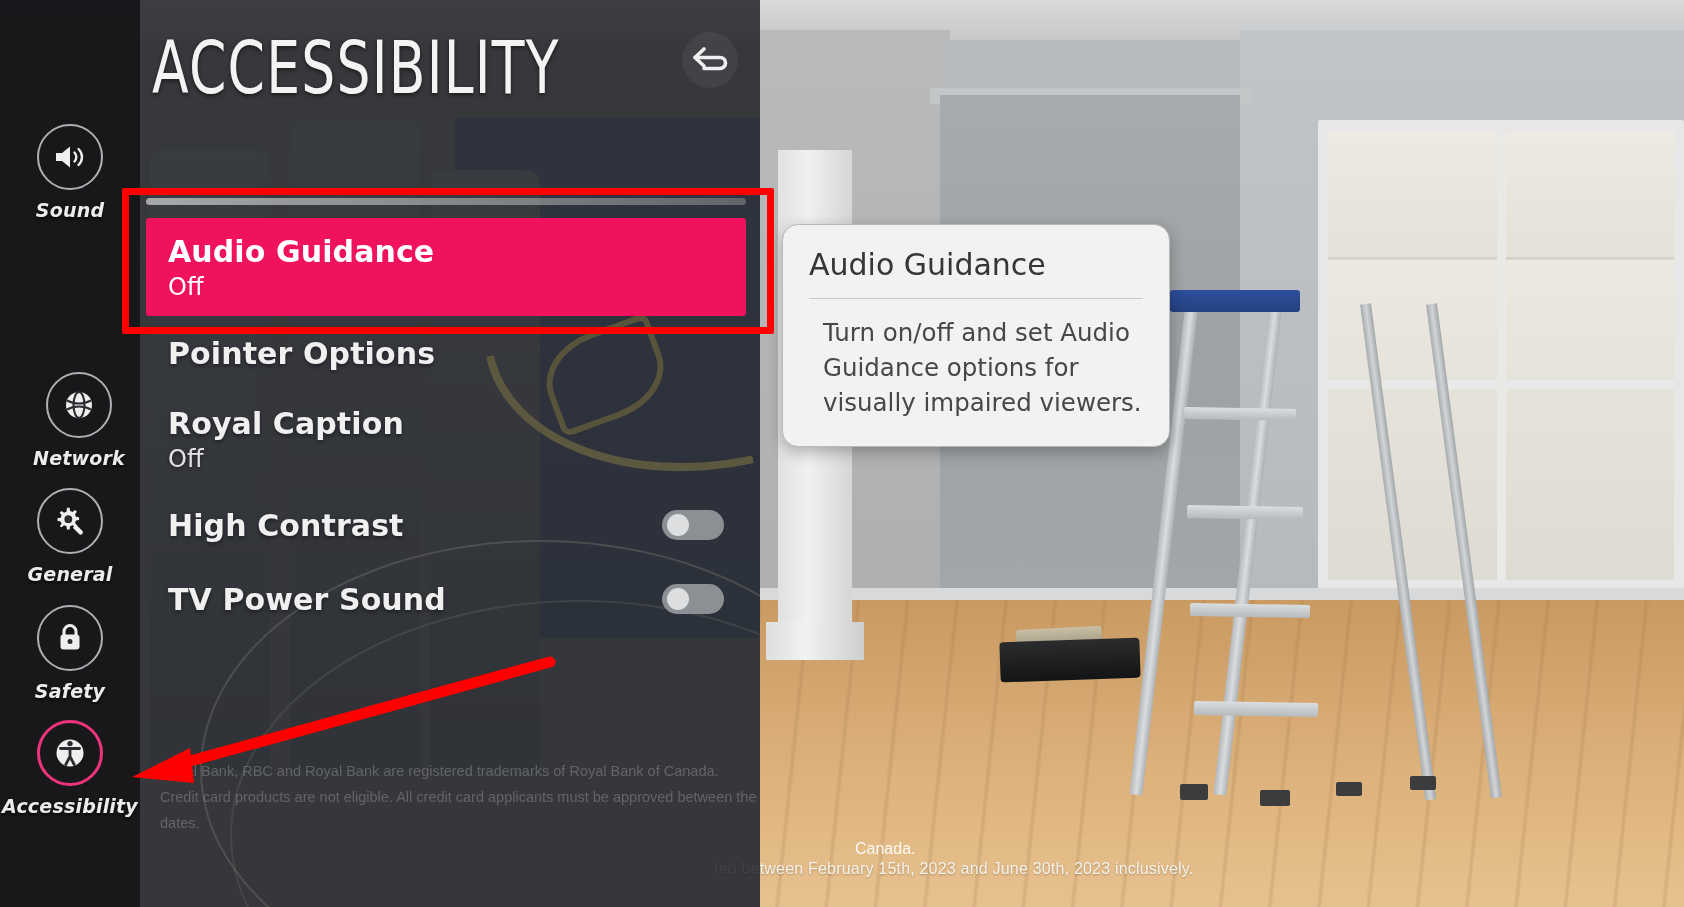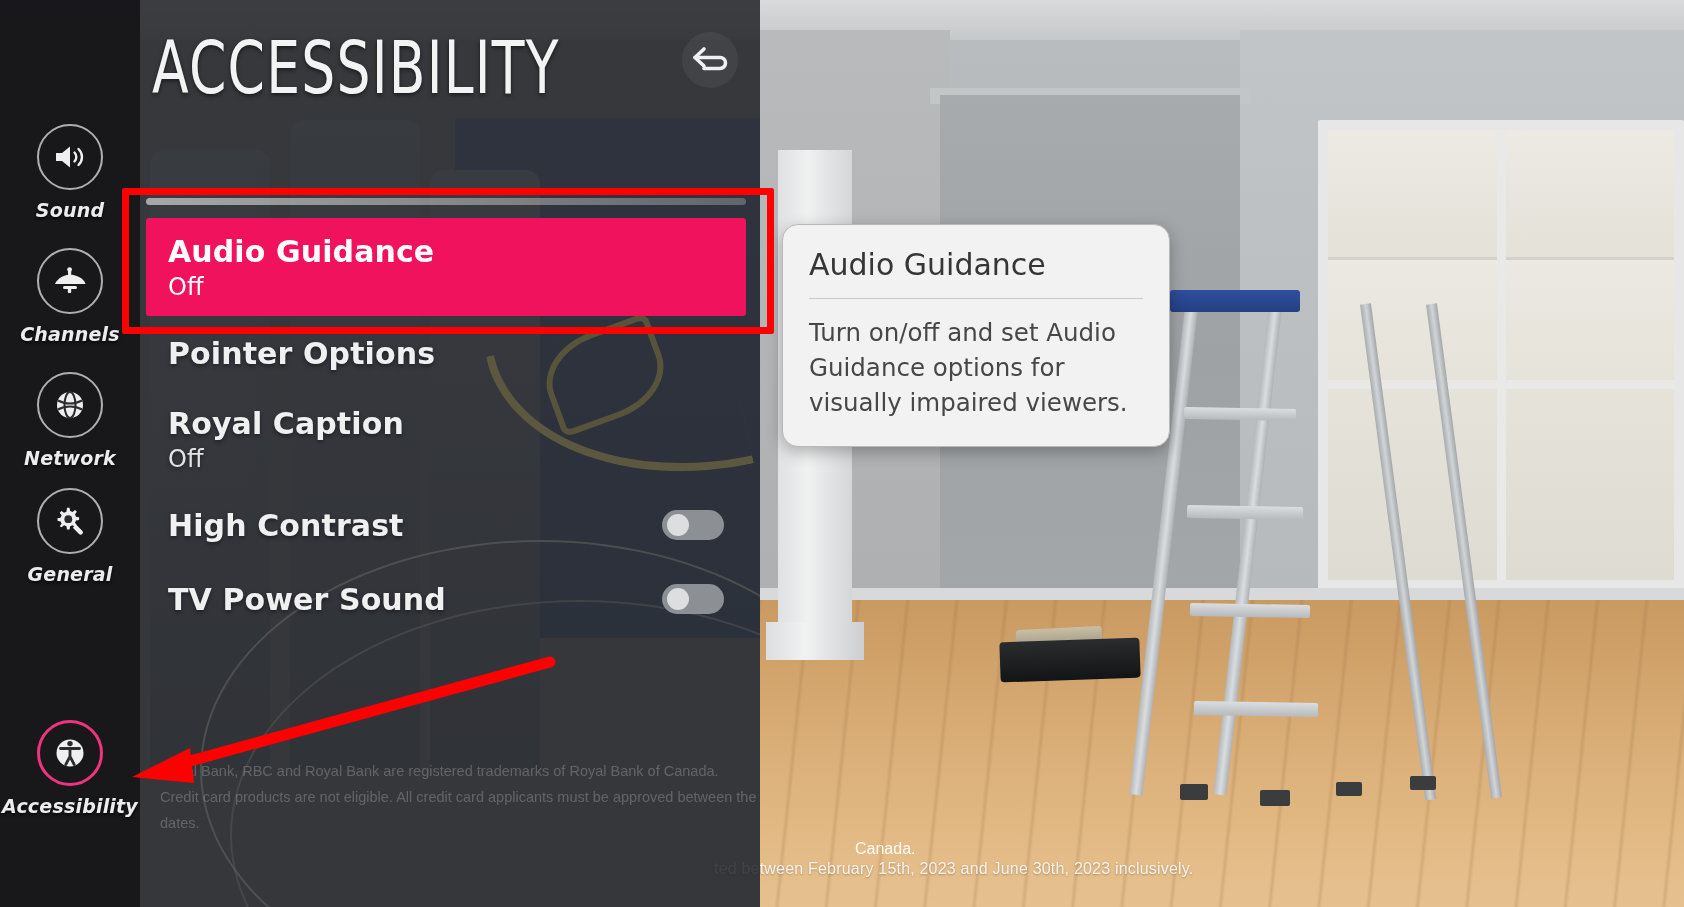--- a/index.html
+++ b/index.html
@@ -267,21 +267,21 @@
     box-shadow: 0 5px 16px rgba(0,0,0,0.28);
   }
   .tip-title {
     font-family: "DejaVu Sans", sans-serif;
     font-size: 30px; color: #363636; font-weight: 400;
     padding-bottom: 16px;
   }
   .tip-hr { height: 1px; background: #c9c9c9; margin: 0 0 16px 0; }
   .tip-body {
     font-family: "DejaVu Sans", sans-serif;
-    font-size: 24.5px; line-height: 35px; color: #474747; font-weight: 400;
+    font-size: 24.5px; line-height: 35px; color: #474747; font-weight: 400; margin-left: 14px;
   }
 
   
   .hl-box {
     position: absolute; left: 122px; top: 188px; width: 652px; height: 146px;
     border: 7px solid #fe0000;
     border-radius: 2px;
     pointer-events: none;
   }
   .arrow-svg { position: absolute; left: 110px; top: 640px; width: 450px; height: 160px; pointer-events:none; }
@@ -417,34 +417,22 @@
           <path d="M4 11h6l8-6.5v21L10 19H4z" fill="#efefef"></path>
           <g fill="none" stroke="#efefef" stroke-width="2.4" stroke-linecap="round">
             <path d="M22.5 10.5a6.5 6.5 0 0 1 0 9"></path>
             <path d="M26.5 7a11 11 0 0 1 0 16"></path>
           </g>
         </svg>
       </div>
       <div class="rail-lb">Sound</div>
     </div>
 
-    <div class="rail-item" style="top:248px;">
-      <div class="rail-ic">
-        <svg width="36" height="30" viewBox="0 0 36 30">
-          <path d="M3 18c2.5-6 10-9.5 15-9.5S32 12 33.5 18z" fill="#efefef"></path>
-          <rect x="16" y="3.5" width="3.2" height="6" rx="1.4" fill="#efefef"></rect>
-          <circle cx="17.6" cy="3.6" r="2.4" fill="#efefef"></circle>
-          <rect x="11" y="20" width="14" height="3" rx="1.5" fill="#efefef"></rect>
-          <rect x="15.8" y="22" width="3.4" height="5" rx="1" fill="#efefef"></rect>
-        </svg>
-      </div>
-      <div class="rail-lb">Channels</div>
-    </div>
-
-    <div class="rail-item" style="top:372px;">
+
+    <div class="rail-item" style="top:372px;margin-left:9px;">
       <div class="rail-ic">
         <svg width="34" height="34" viewBox="0 0 34 34">
           <circle cx="17" cy="17" r="13" fill="#efefef"></circle>
           <g fill="none" stroke="#2b2b30" stroke-width="2.1">
             <ellipse cx="17" cy="17" rx="5.5" ry="13"></ellipse>
             <path d="M5 12.5c7 4 17 4 24 0M5 21.5c7-4 17-4 24 0"></path>
           </g>
         </svg>
       </div>
       <div class="rail-lb">Network</div>
@@ -454,20 +442,30 @@
       <div class="rail-ic">
         <svg width="34" height="32" viewBox="0 0 34 32">
           <path d="M14 2.8l2.6 0 .55 3.1 2.4 1 2.5-1.9 1.85 1.85-1.9 2.5 1 2.4 3.1.55v2.6l-3.1.55-1 2.4 1.9 2.5-1.85 1.85-2.5-1.9-2.4 1-.55 3.1H14l-.55-3.1-2.4-1-2.5 1.9L6.7 21.3l1.9-2.5-1-2.4-3.1-.55v-2.6l3.1-.55 1-2.4-1.9-2.5L8.55 5.95l2.5 1.9 2.4-1z" fill="#efefef"></path>
           <circle cx="15.3" cy="14.2" r="3.9" fill="#2b2b30"></circle>
           <path d="M23 19.5l6.5 6.5a2.3 2.3 0 0 1-3.2 3.2L19.8 22.7z" fill="#efefef"></path>
         </svg>
       </div>
       <div class="rail-lb">General</div>
     </div>
 
+    <div class="rail-item" style="top:605px;">
+      <div class="rail-ic">
+        <svg width="28" height="32" viewBox="0 0 28 32">
+          <path d="M8 13V9.6a6 6 0 0 1 12 0V13" fill="none" stroke="#efefef" stroke-width="3"></path>
+          <rect x="4.5" y="12.5" width="19" height="15" rx="3.2" fill="#efefef"></rect>
+          <circle cx="14" cy="19.5" r="2.5" fill="#2b2b30"></circle>
+        </svg>
+      </div>
+      <div class="rail-lb">Safety</div>
+    </div>
 
     <div class="rail-item active" style="top:720px;">
       <div class="rail-ic">
         <svg width="34" height="34" viewBox="0 0 34 34">
           <circle cx="17" cy="17" r="13.5" fill="#efefef"></circle>
           <circle cx="17" cy="7.6" r="2.7" fill="#2b2b30"></circle>
           <path d="M7.5 12.5h19" stroke="#2b2b30" stroke-width="2.8" stroke-linecap="round"></path>
           <path d="M17 12.5v8M17 20.5l-4.2 8M17 20.5l4.2 8" stroke="#2b2b30" stroke-width="2.8" stroke-linecap="round"></path>
         </svg>
       </div>

